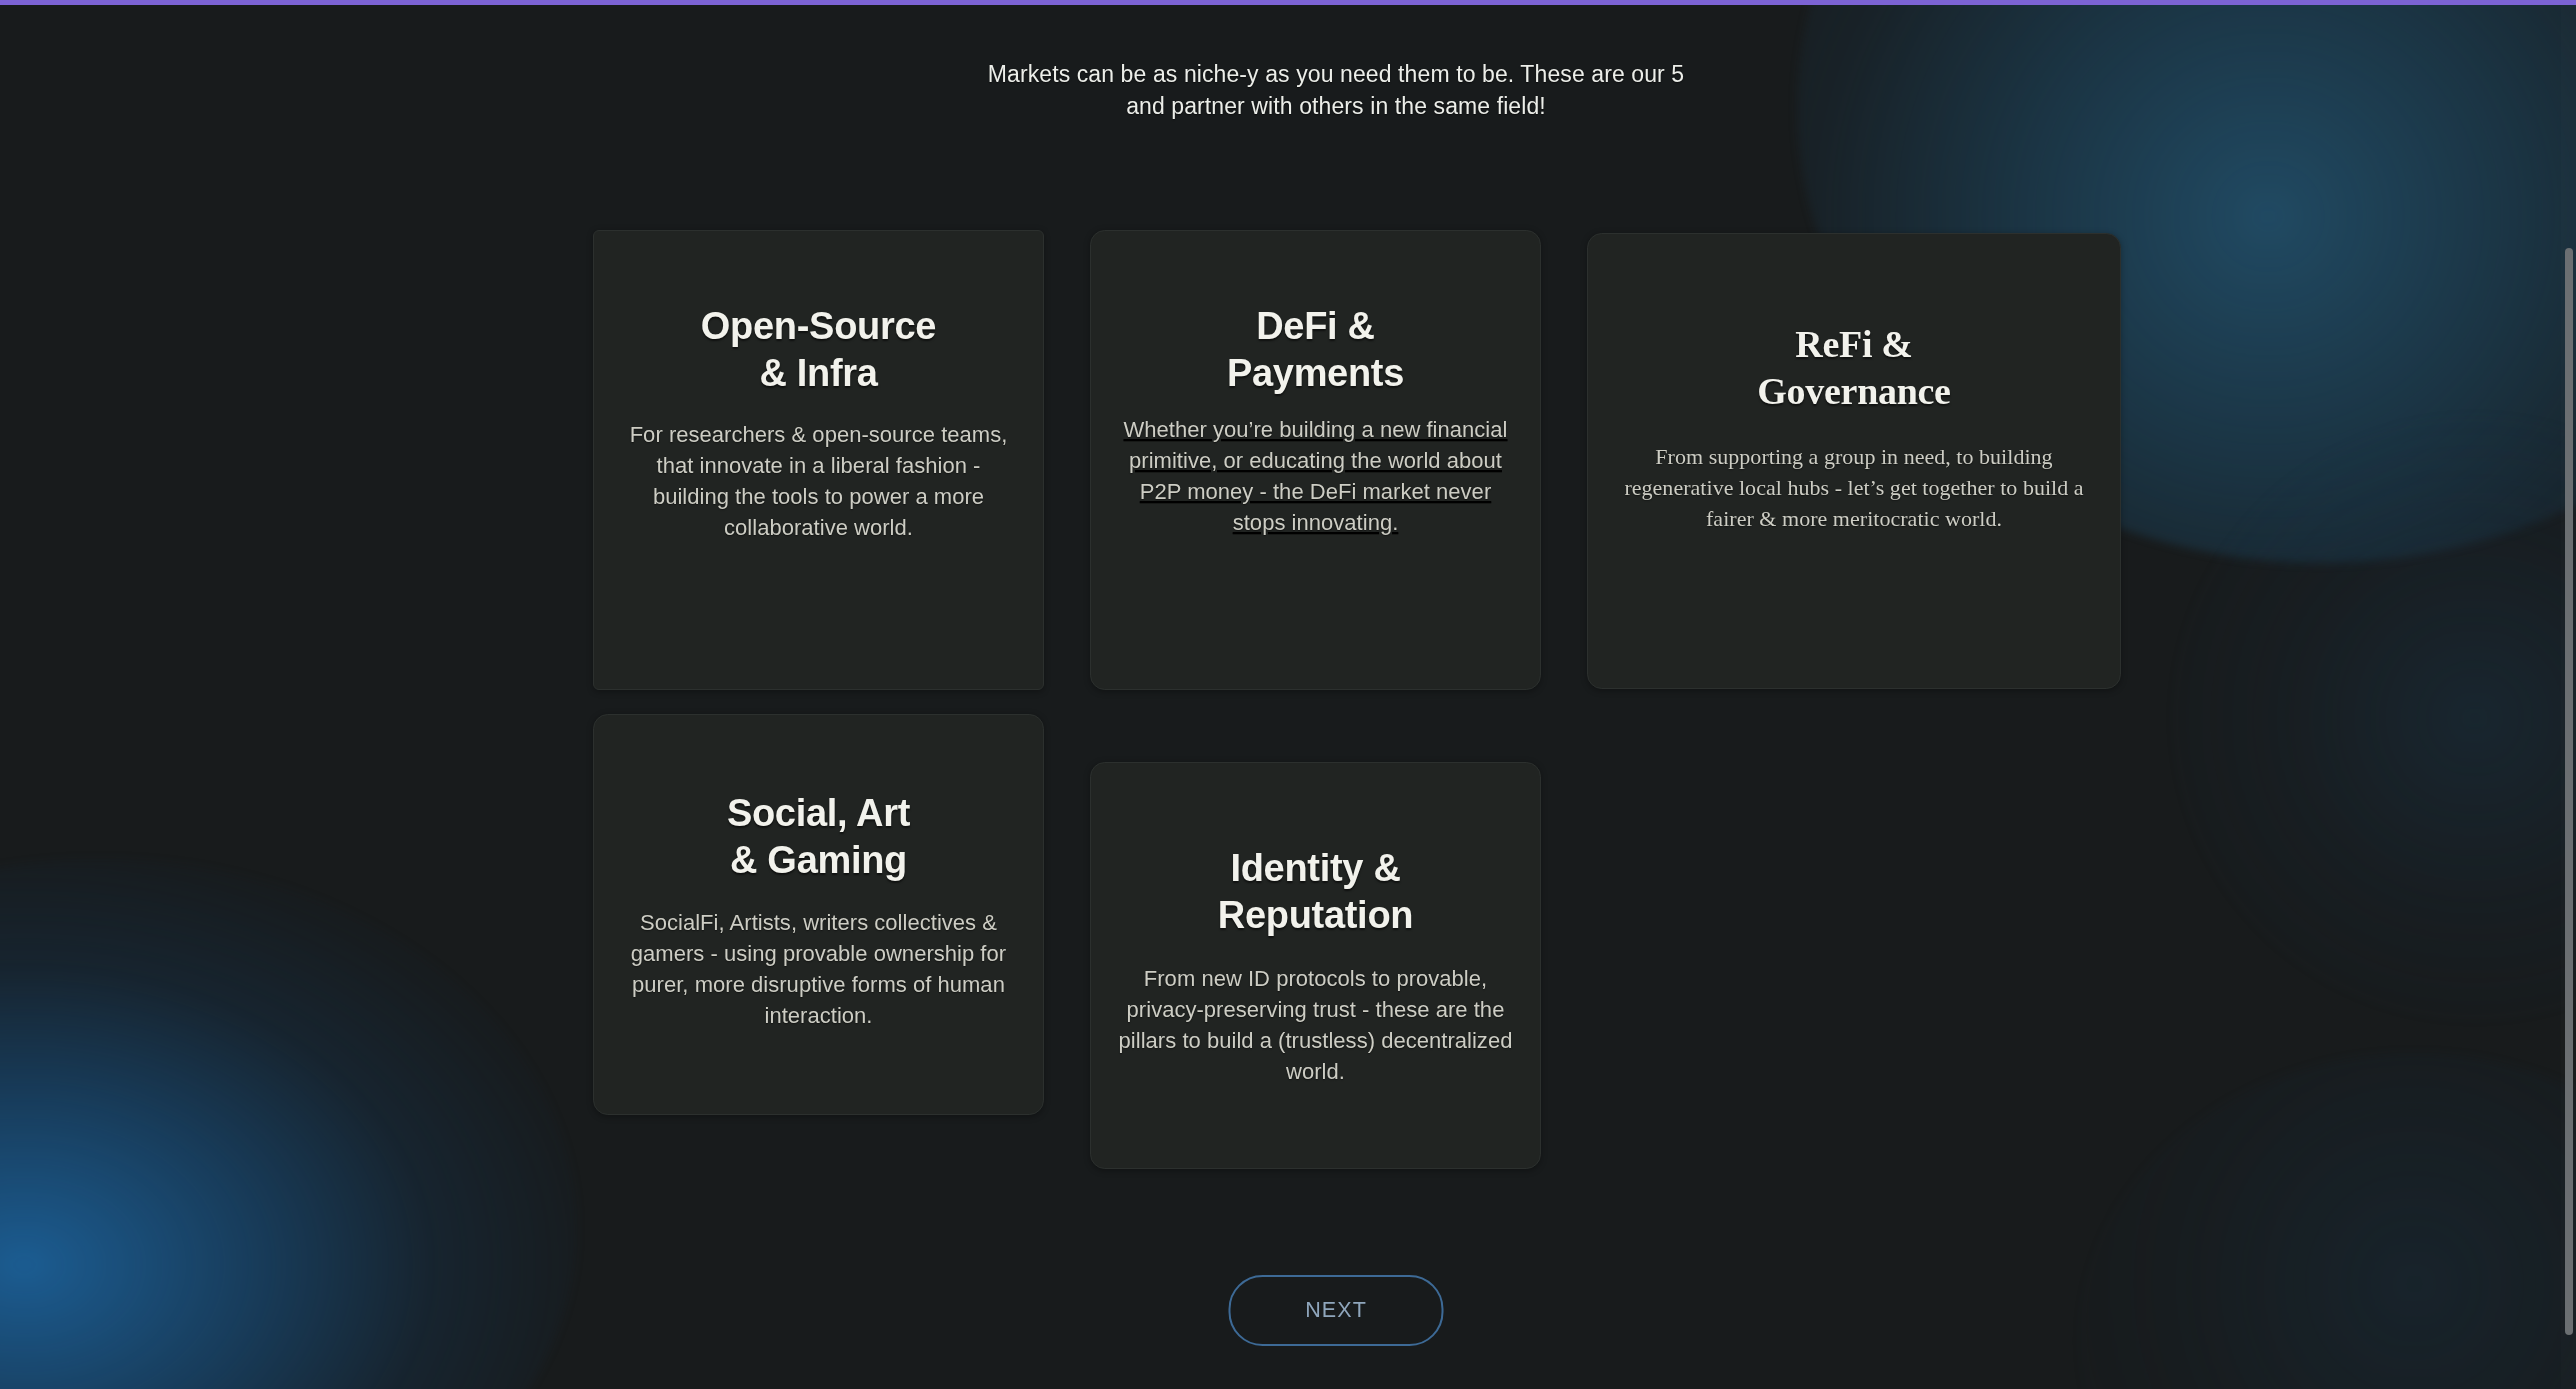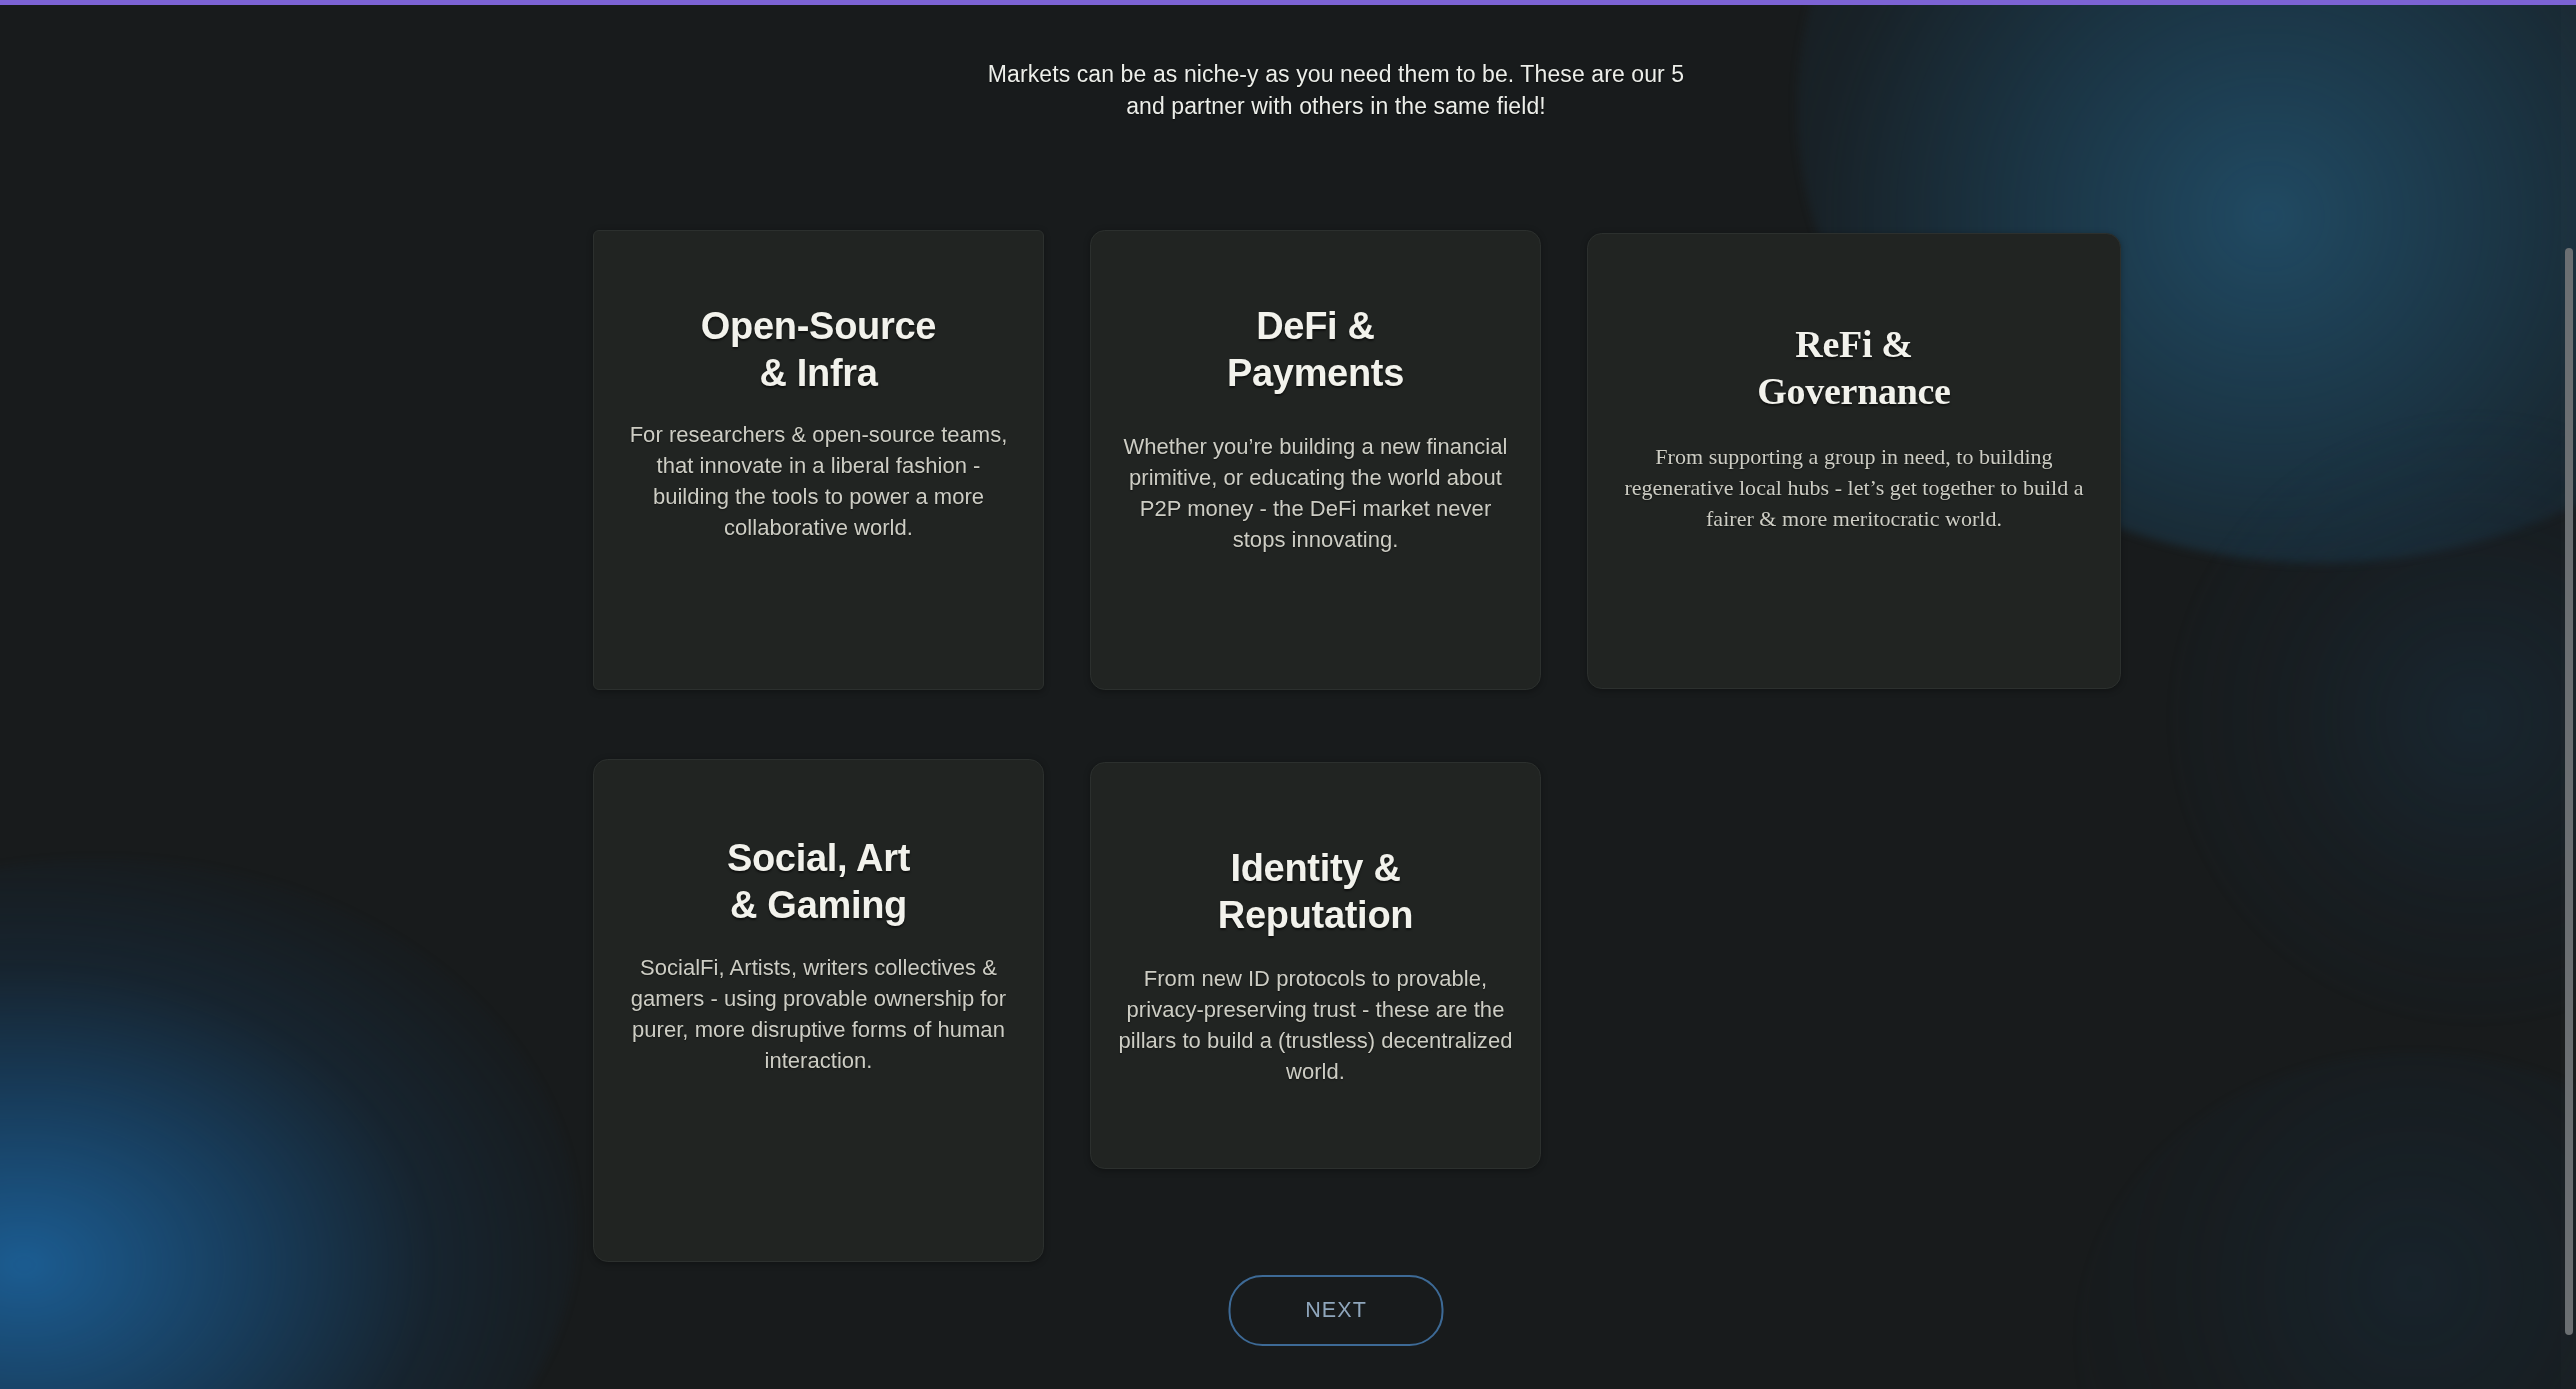--- a/index.html
+++ b/index.html
@@ -150,25 +150,25 @@
     line-height:31px;
     font-weight:400;
     letter-spacing:0.03px;
     text-shadow:0 0.7px 1.3px rgba(0,0,0,0.45);
   }
 
   
   #card-0 { left:0px;    top:0px;   width:451px; height:460px;border-radius:6px; }
   #card-1 { left:497px;  top:0px;   width:451px; height:460px; }
   #card-2 { left:994px; top:2.7px;   width:534px; height:456px;font-family:Liberation Serif, serif; }
-  #card-3 { left:0px;    top:529px; width:451px; height:503px; }
+  #card-3 { left:0px;    top:484px; width:451px; height:401px; }
   #card-4 { left:497px;  top:532px; width:451px; height:407px;text-decoration:underline; }
 
   #card-0 .t { top:72px; }  #card-0 .d { top:188px; }
-  #card-1 .t { top:72px; }  #card-1 .d { top:200px; }
+  #card-1 .t { top:72px; }  #card-1 .d { top:183px;text-decoration:underline; }
   #card-2 .t { top:87px; }  #card-2 .d { top:207px; }
   #card-3 .t { top:75px; }  #card-3 .d { top:192px; }
   #card-4 .t { top:82px; }  #card-4 .d { top:200px; }
 
   
   .next-wrap {
     position:absolute;
     left:50%;
     transform:translateX(-50%);
     top:1275px;

